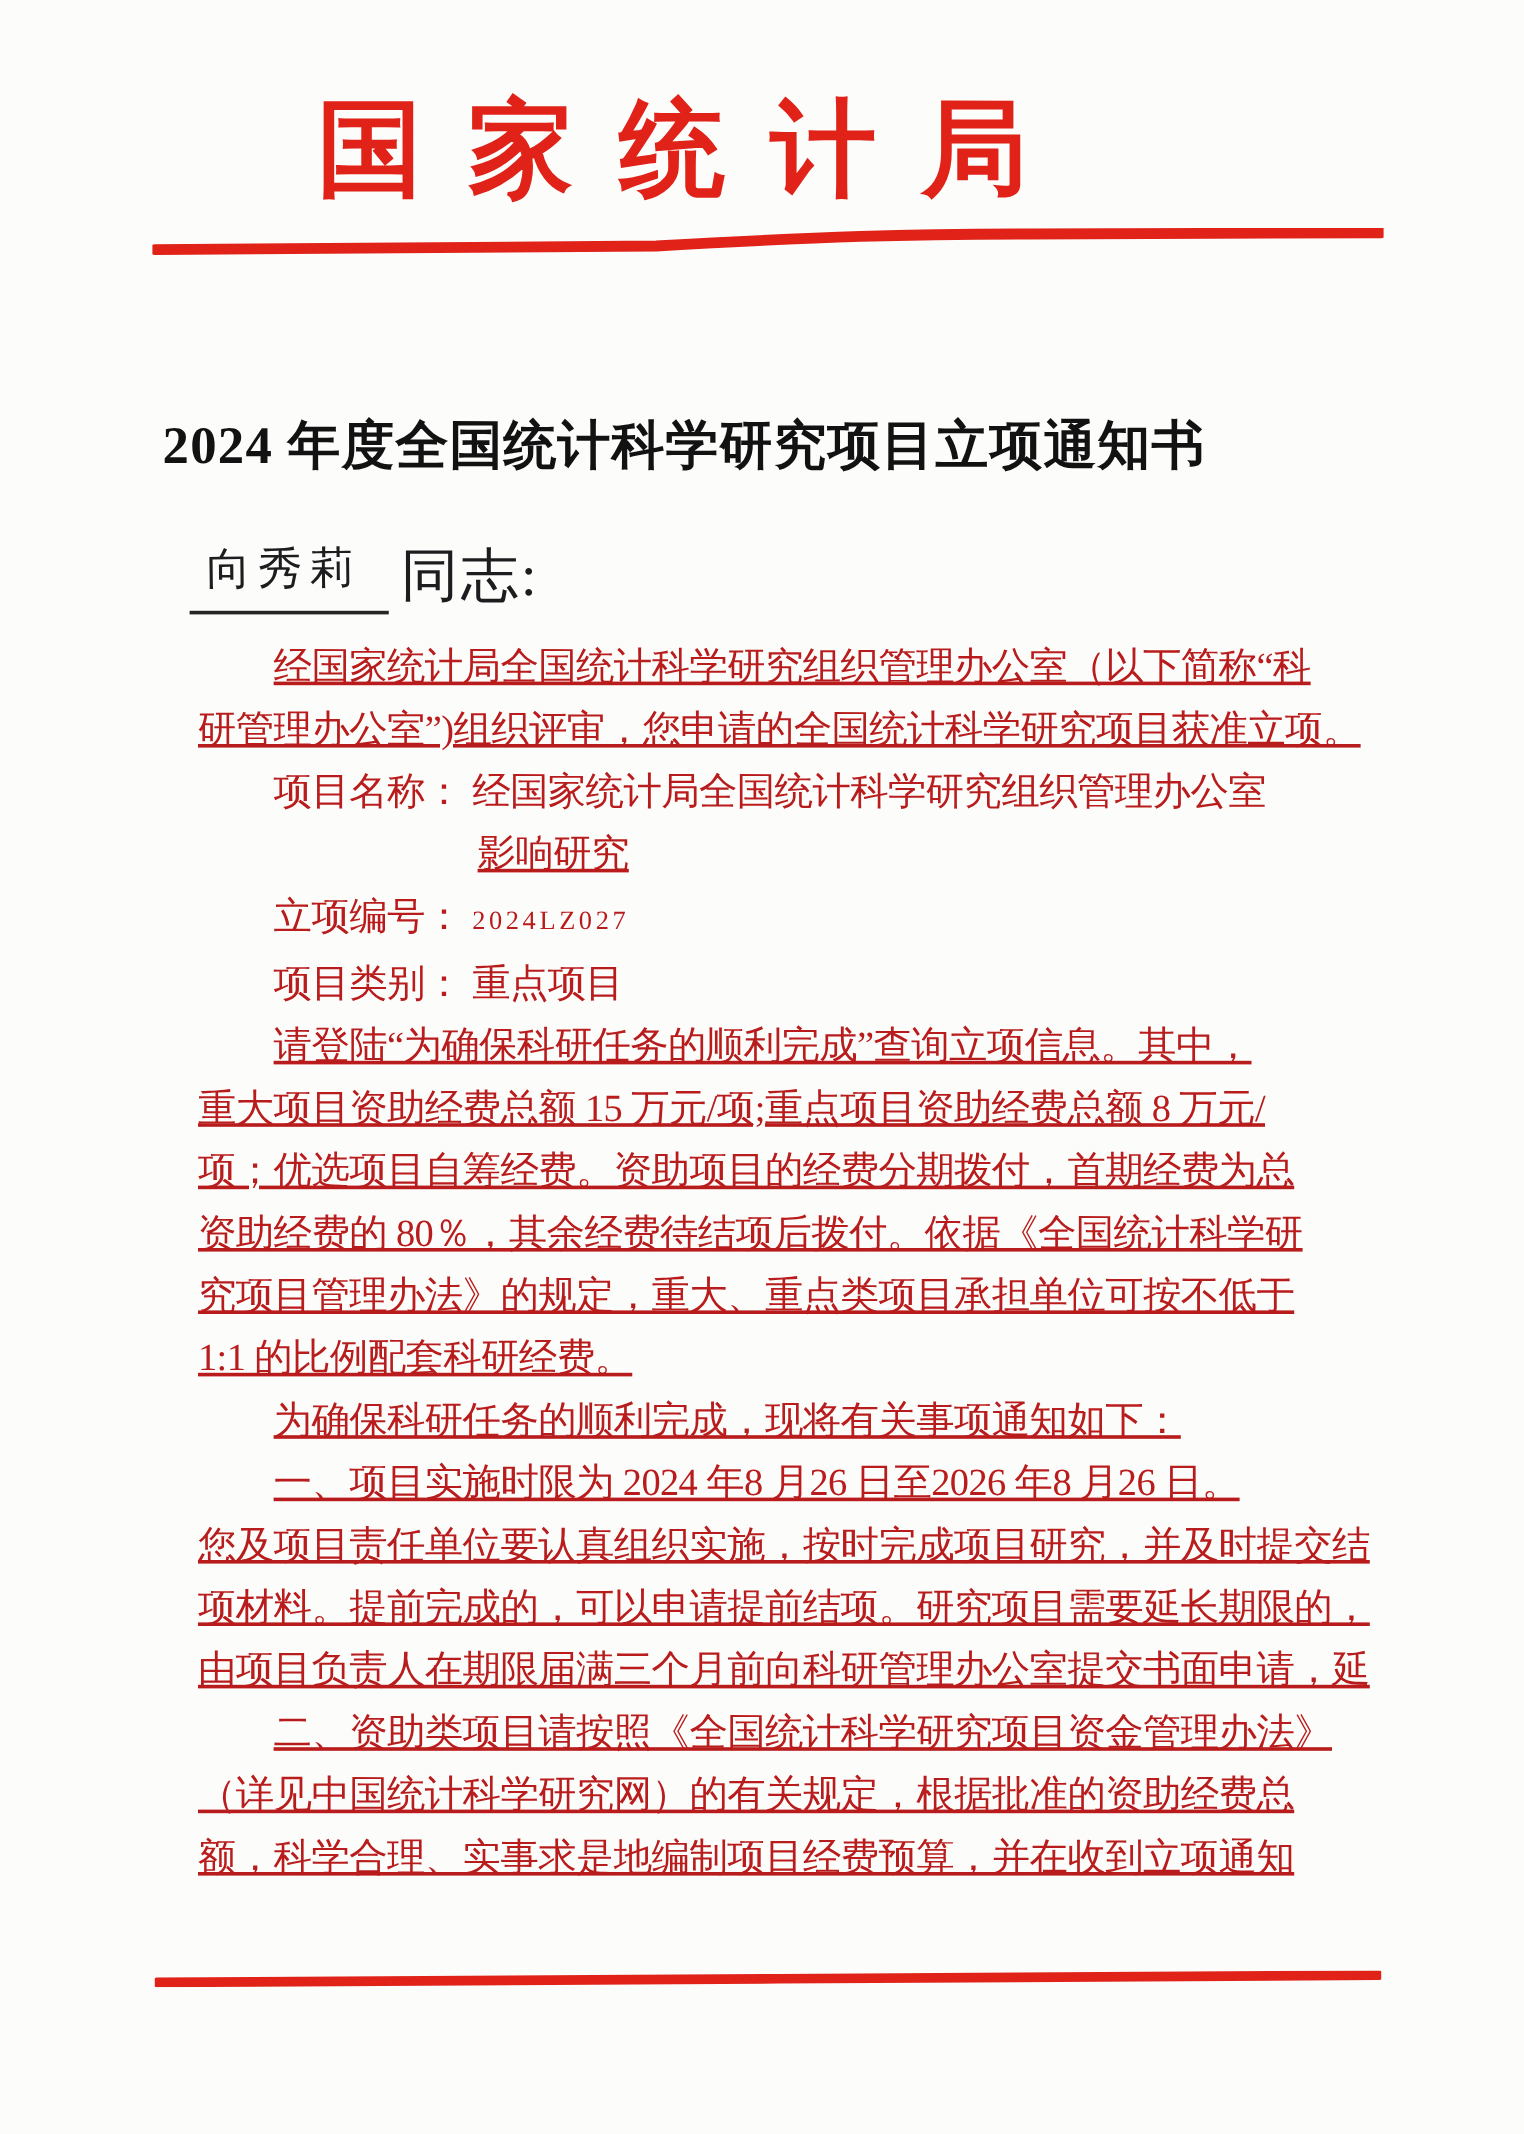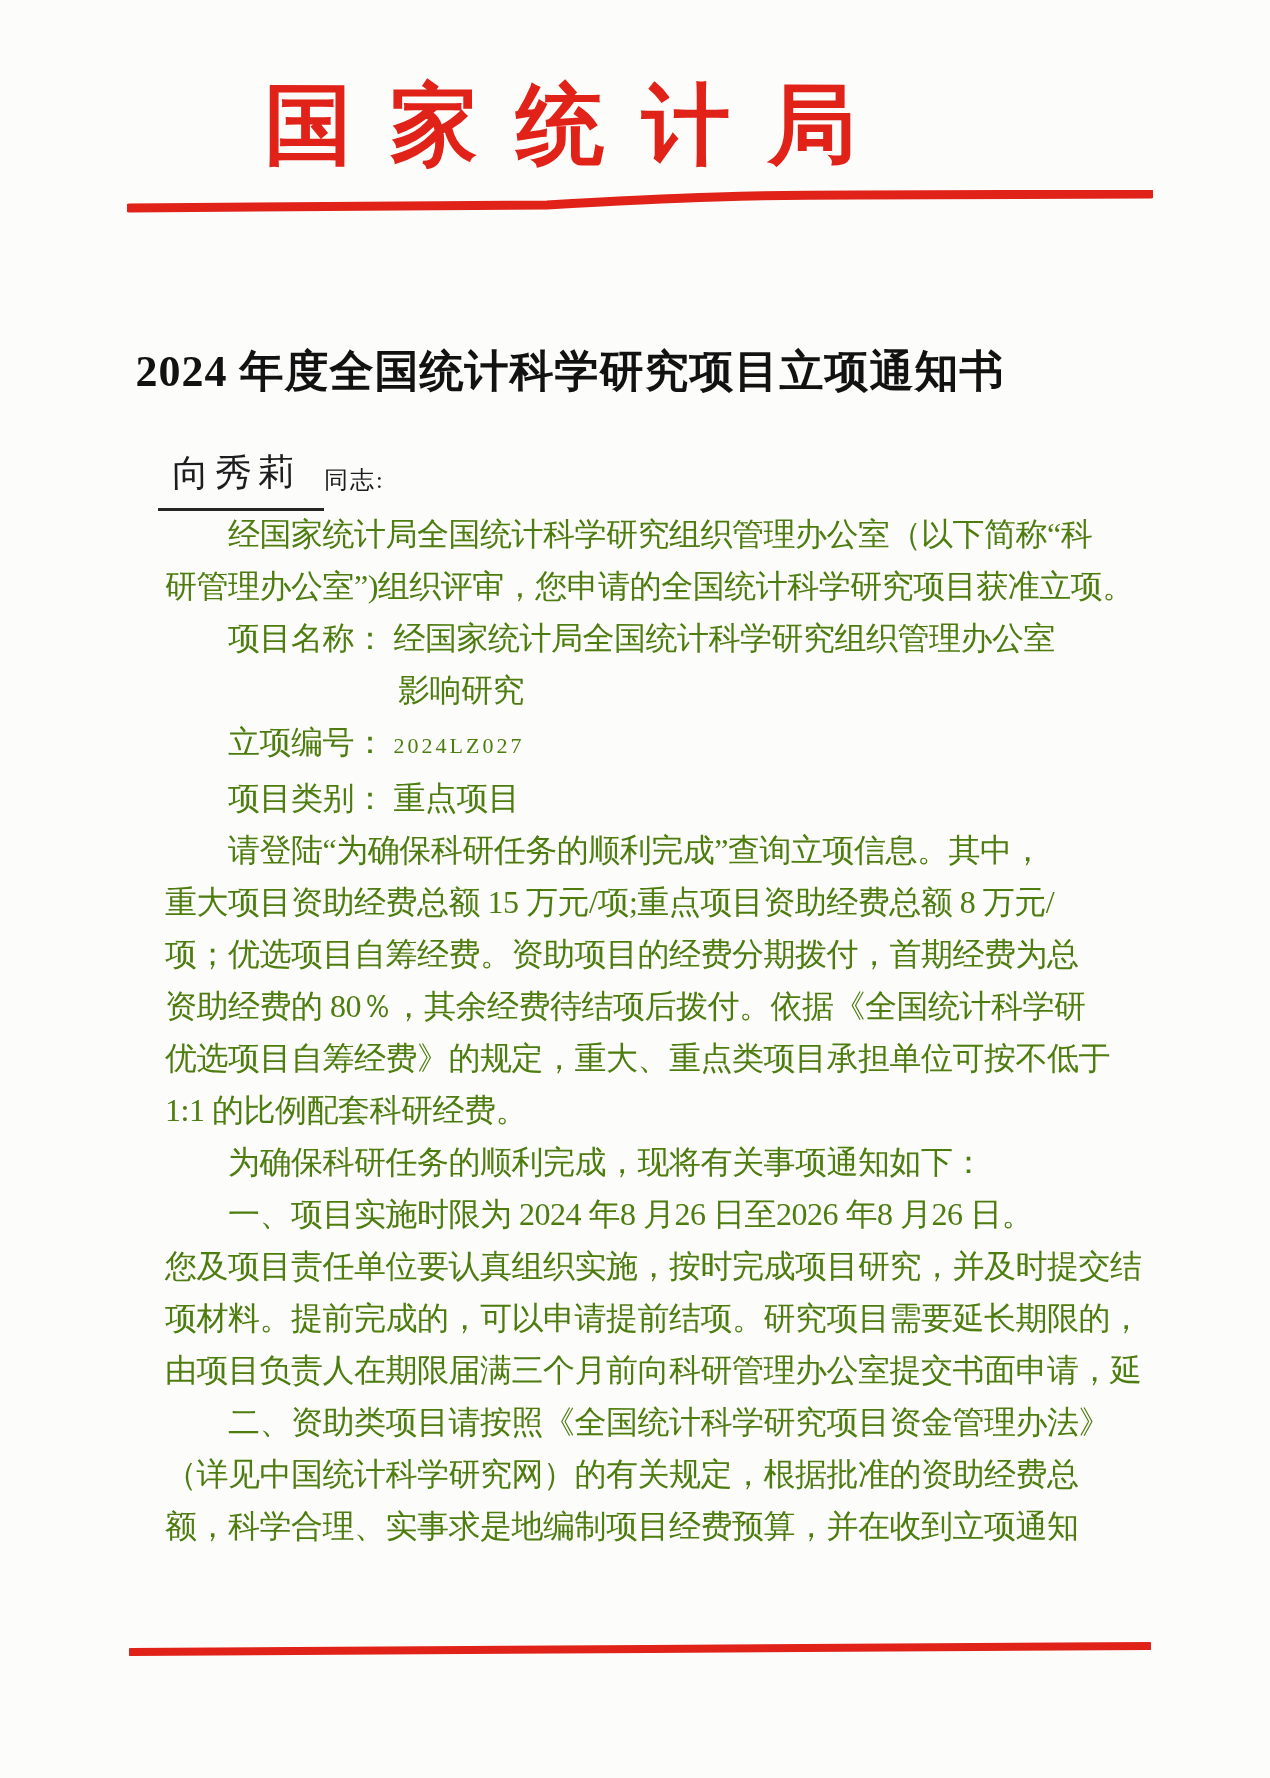--- a/index.html
+++ b/index.html
@@ -41,28 +41,29 @@
     display:inline-block;width:166px;
     border-bottom:3px solid #262626;
     padding-bottom:10px;padding-left:14px;
     box-sizing:border-box;
   }
   .recipient-name{
     font-size:37px;letter-spacing:6px;white-space:nowrap;
     transform:rotate(-0.6deg);display:inline-block;
   }
   .salutation-suffix{
-    font-size:24px;margin-left:0;padding-bottom:0px;
+    font-size:48px;margin-left:10px;padding-bottom:0px;
     letter-spacing:2px;white-space:nowrap;
   }
   
   .doc-body{
-    position:absolute;top:508px;left:165px;width:1010px;
+    position:absolute;top:529px;left:165px;width:1010px;
     font-size:32px;line-height:52px;letter-spacing:-0.5px;
-    color:#4d7c0f;
+    color:#b91c1c;
+    text-decoration:underline;
   }
   .line{white-space:nowrap;}
   .line.indent{padding-left:63px;}
   .line.fieldcont{padding-left:233px;}
   .line.field{padding-left:63px;}
   .f-label{display:inline-block;}
   .f-value{display:inline-block;margin-left:8px;}
   .f-value.latin{
     font-family:"Liberation Serif","DejaVu Serif",serif;
     letter-spacing:3px;font-size:22px;
@@ -92,21 +93,21 @@
       <div class="line indent"><span>经国家统计局全国统计科学研究组织管理办公室（以下简称“科</span></div>
       <div class="line"><span>研管理办公室”)组织评审，您申请的全国统计科学研究项目获准立项。</span></div>
       <div class="line field"><span class="f-label">项目名称：</span><span class="f-value">经国家统计局全国统计科学研究组织管理办公室</span></div>
       <div class="line fieldcont"><span>影响研究</span></div>
       <div class="line field"><span class="f-label">立项编号：</span><span class="f-value latin">2024LZ027</span></div>
       <div class="line field"><span class="f-label">项目类别：</span><span class="f-value">重点项目</span></div>
       <div class="line indent"><span>请登陆“为确保科研任务的顺利完成”查询立项信息。其中，</span></div>
       <div class="line"><span>重大项目资助经费总额 15 万元/项;重点项目资助经费总额 8 万元/</span></div>
       <div class="line"><span>项；优选项目自筹经费。资助项目的经费分期拨付，首期经费为总</span></div>
       <div class="line"><span>资助经费的 80％，其余经费待结项后拨付。依据《全国统计科学研</span></div>
-      <div class="line"><span>优选项目自筹经费》的规定，重大、重点类项目承担单位可按不低于</span></div>
+      <div class="line"><span>究项目管理办法》的规定，重大、重点类项目承担单位可按不低于</span></div>
       <div class="line"><span>1:1 的比例配套科研经费。</span></div>
       <div class="line indent"><span>为确保科研任务的顺利完成，现将有关事项通知如下：</span></div>
       <div class="line indent"><span>一、项目实施时限为 2024 年8 月26 日至2026 年8 月26 日。</span></div>
       <div class="line"><span>您及项目责任单位要认真组织实施，按时完成项目研究，并及时提交结</span></div>
       <div class="line"><span>项材料。提前完成的，可以申请提前结项。研究项目需要延长期限的，</span></div>
       <div class="line"><span>由项目负责人在期限届满三个月前向科研管理办公室提交书面申请，延</span></div>
       <div class="line indent"><span>二、资助类项目请按照《全国统计科学研究项目资金管理办法》</span></div>
       <div class="line"><span>（详见中国统计科学研究网）的有关规定，根据批准的资助经费总</span></div>
       <div class="line"><span>额，科学合理、实事求是地编制项目经费预算，并在收到立项通知</span></div>
     </div>

